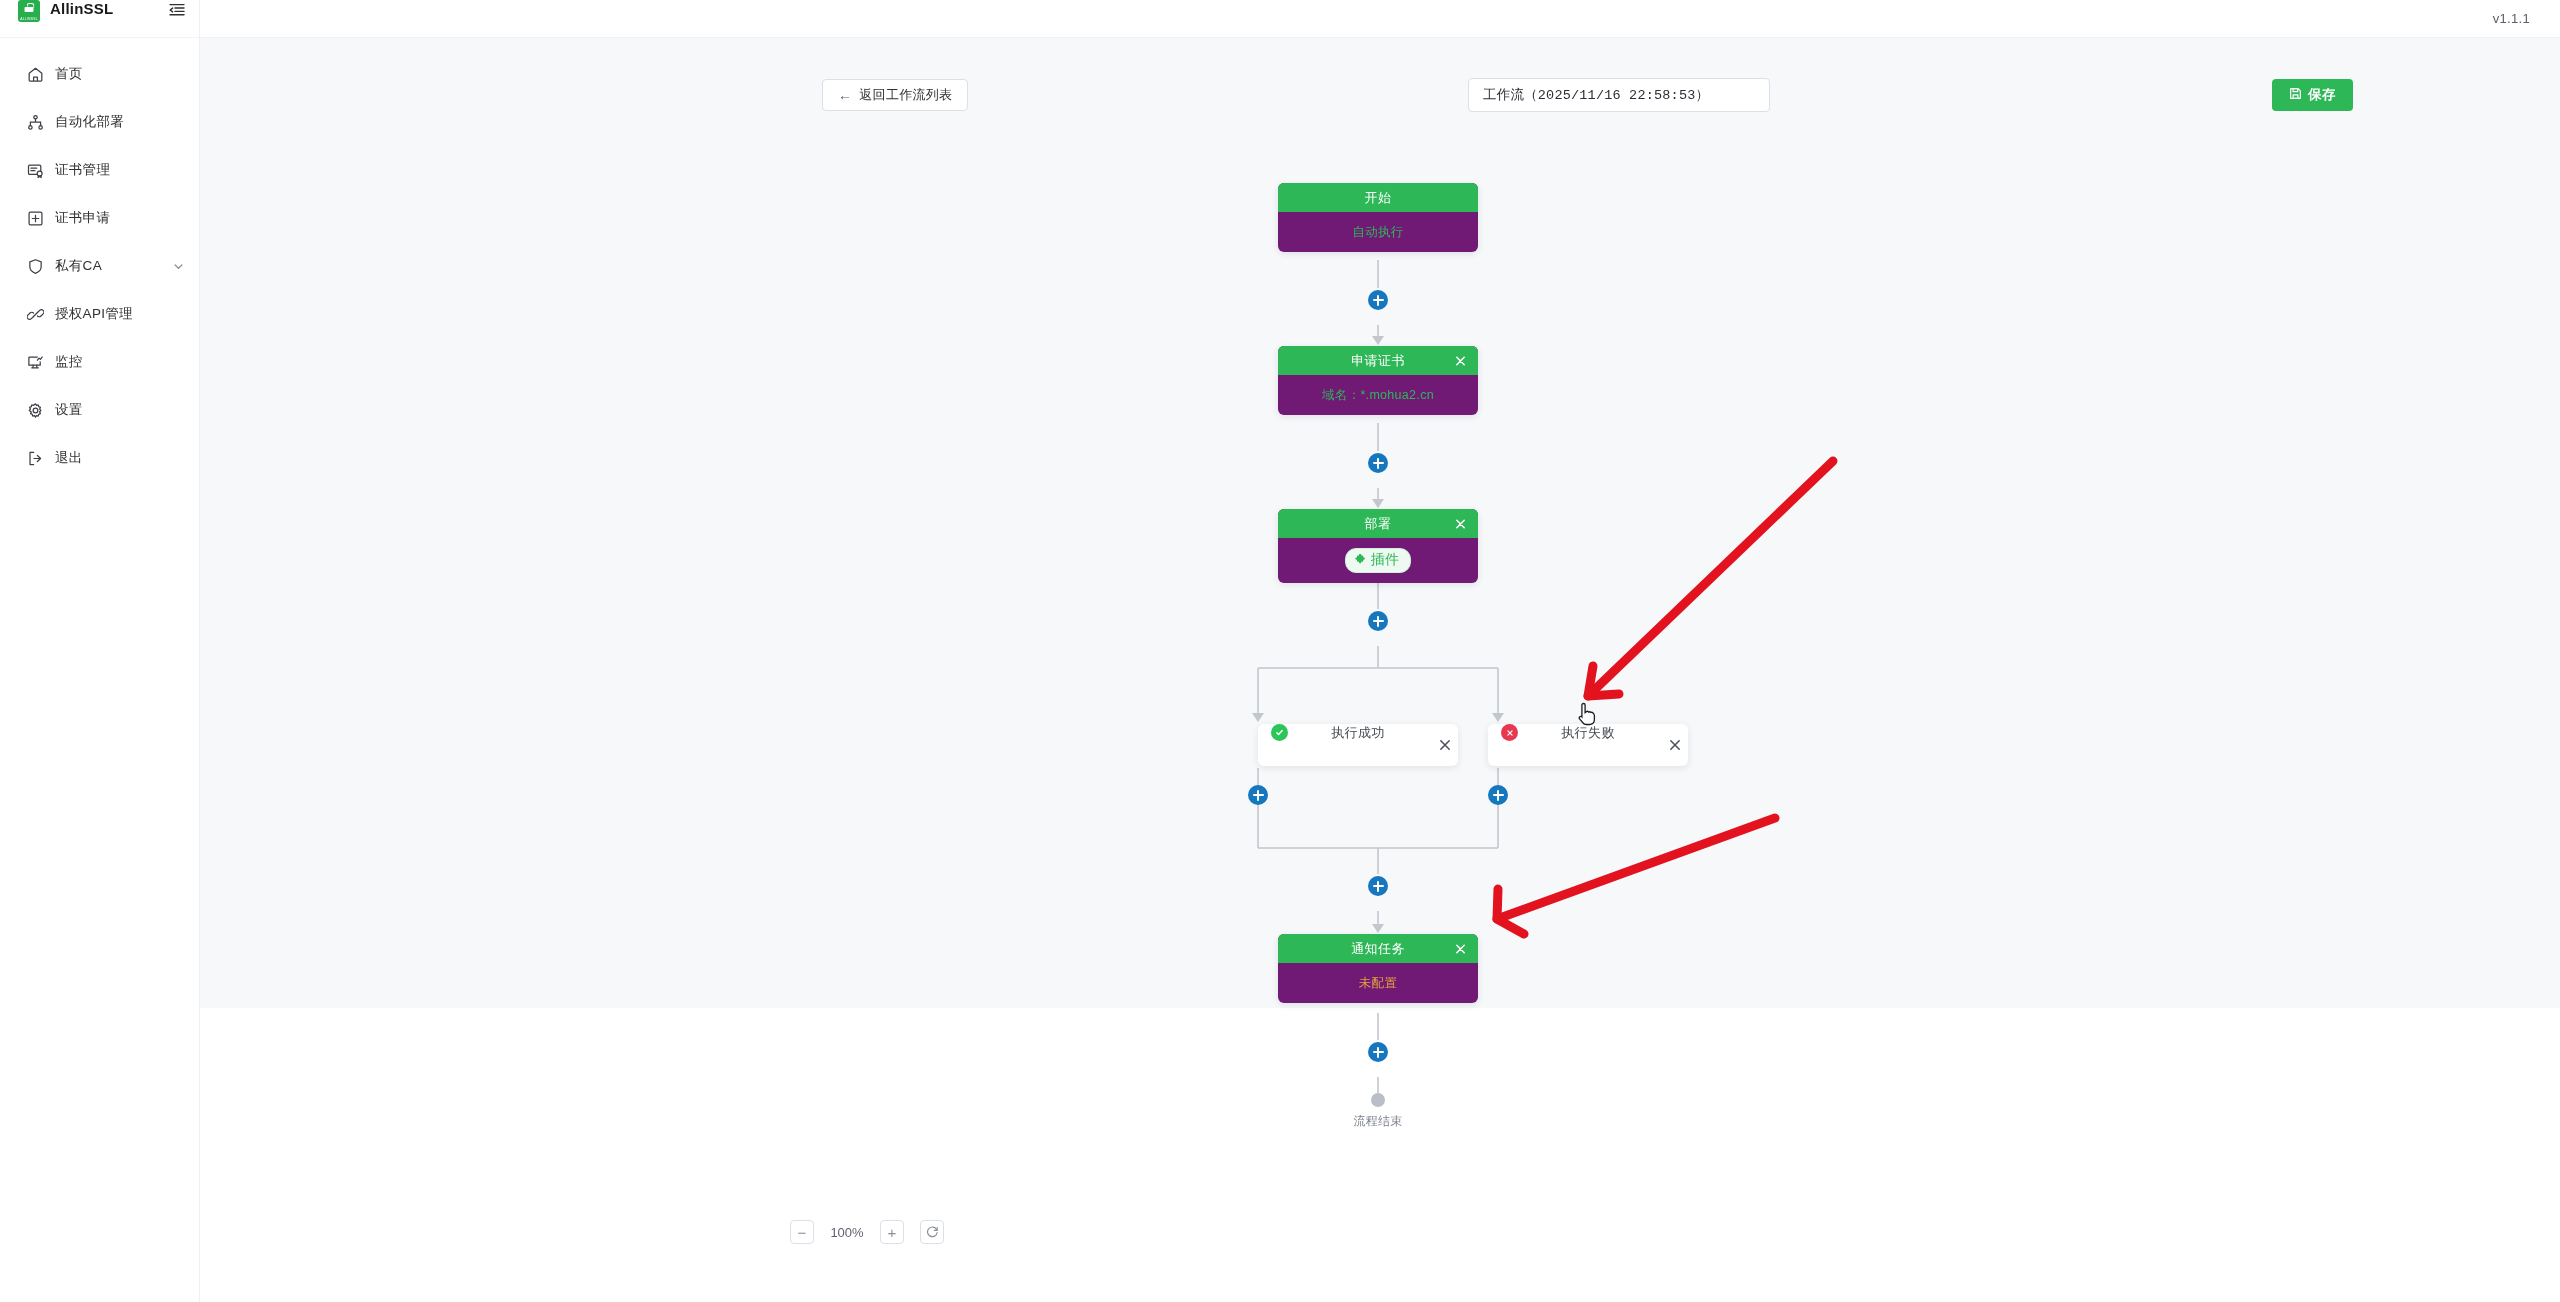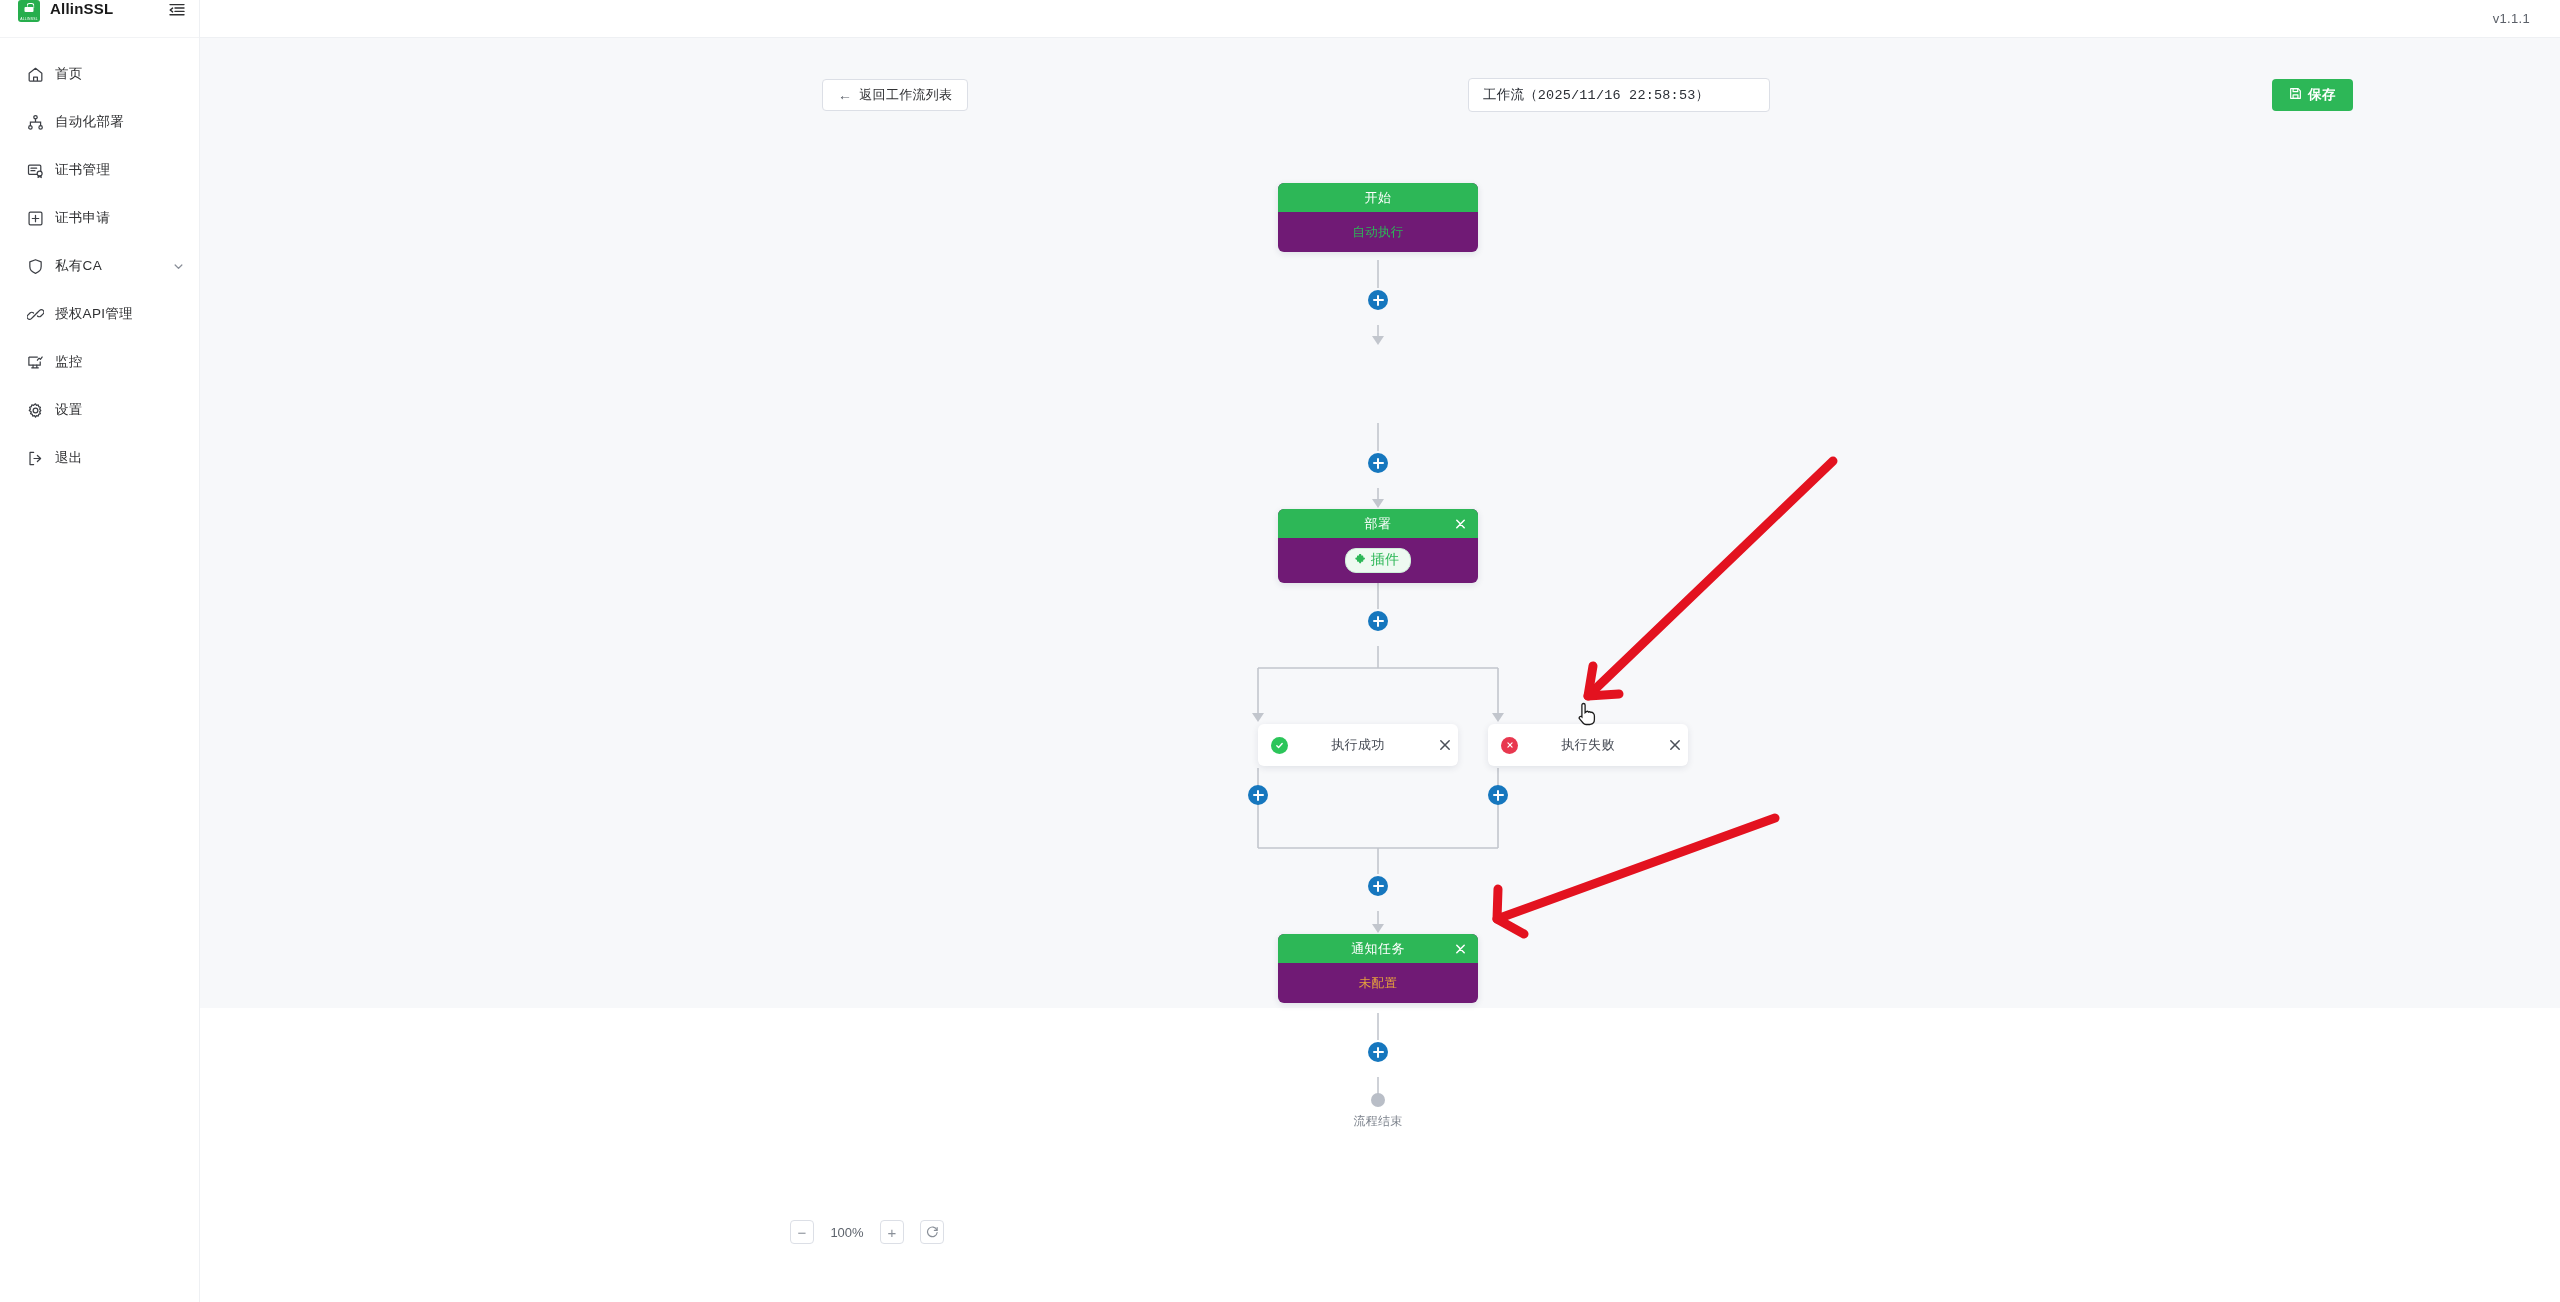--- a/index.html
+++ b/index.html
@@ -164,21 +164,21 @@
     color: #2db757; border-radius: 11px;
     font-size: 14px; padding: 2px 11px 3px 9px;
   }
 
   
   .branch-node {
     position: absolute;
     width: 200px; height: 42px;
     background: #fff; border-radius: 6px;
     box-shadow: 0 2px 7px rgba(25,40,70,.10);
-    display: flex; align-items: center; z-index: 3;
+    display: flex; z-index: 3;
   }
   .branch-node .dot {
     width: 17px; height: 17px; border-radius: 50%;
     margin-left: 13px; flex: 0 0 17px;
     display: flex; align-items: center; justify-content: center;
     color: #fff; font-size: 10px; line-height: 1;
   }
   .dot.ok { background: #2cc55a; }
   .dot.err { background: #e8384f; }
   .branch-node .blabel {
@@ -425,20 +425,31 @@
       <div class="flow">
 
         <div class="node" style="left:1078px; top:145px;">
           <div class="node-head">
             <span>开始</span>
           </div>
           <div class="node-body green">自动执行</div>
         </div>
         <div class="plus" style="left:1168px; top:252px;"></div>
 
+        <div class="node" style="left:1078px; top:308px;">
+          <div class="node-head">
+            <span>申请证书</span>
+            <span class="close">
+              <svg width="13" height="13" viewBox="0 0 14 14" stroke="#fff" stroke-width="1.6" stroke-linecap="round">
+                  <path d="M3 3l8 8M11 3l-8 8"></path>
+                </svg>
+            </span>
+          </div>
+          <div class="node-body green">域名：*.mohua2.cn</div>
+        </div>
         <div class="plus" style="left:1168px; top:415px;"></div>
 
         <div class="node" style="left:1078px; top:471px;">
           <div class="node-head">
             <span>部署</span>
             <span class="close">
               <svg width="13" height="13" viewBox="0 0 14 14" stroke="#fff" stroke-width="1.6" stroke-linecap="round">
                   <path d="M3 3l8 8M11 3l-8 8"></path>
                 </svg>
             </span>

